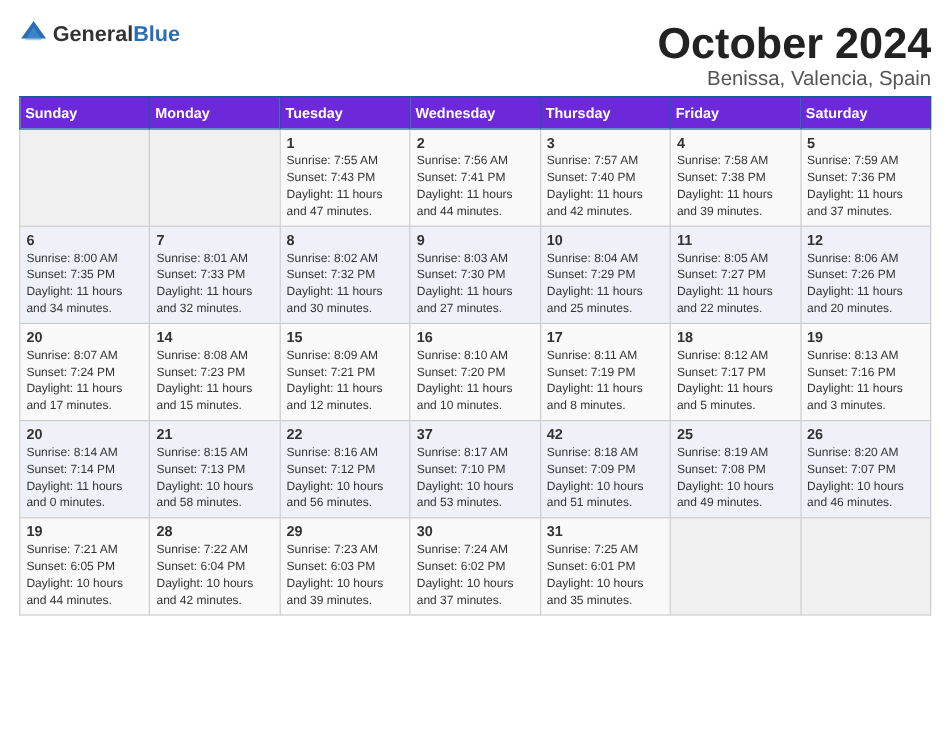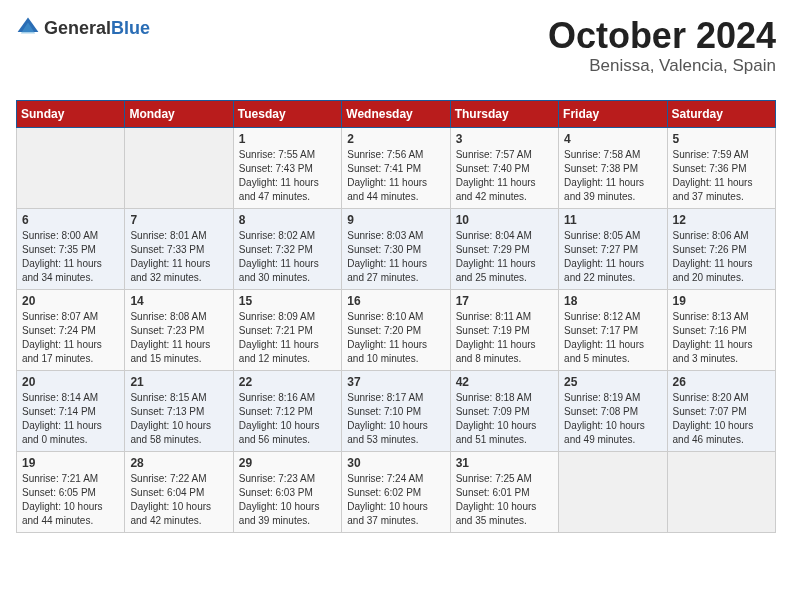--- a/index.html
+++ b/index.html
@@ -7,21 +7,21 @@
       font-family: Arial, sans-serif;
       background: #fff;
       width: 792px;
       min-height: 612px;
       padding: 16px;
     }
     .header {
       display: flex;
       justify-content: space-between;
       align-items: flex-start;
-      margin-bottom: 24px;
+      margin-bottom: 4px;
     }
     .logo {
       display: flex;
       align-items: center;
       gap: 4px;
     }
     .logo-text-general {
       font-size: 18px;
       font-weight: bold;
       color: #333;
@@ -47,21 +47,21 @@
     .subtitle {
       font-size: 17px;
       color: #555;
     }
     table {
       width: 100%;
       border-collapse: collapse;
       table-layout: fixed;
     }
     thead tr th {
-      background-color: #b91c1c;
+      background-color: #6d28d9;
       color: #fff;
       font-size: 12px;
       font-weight: bold;
       padding: 6px 4px;
       text-align: left;
       border: 1px solid #1a5a9a;
     }
     tbody tr td {
       vertical-align: top;
       border: 1px solid #ccc;

